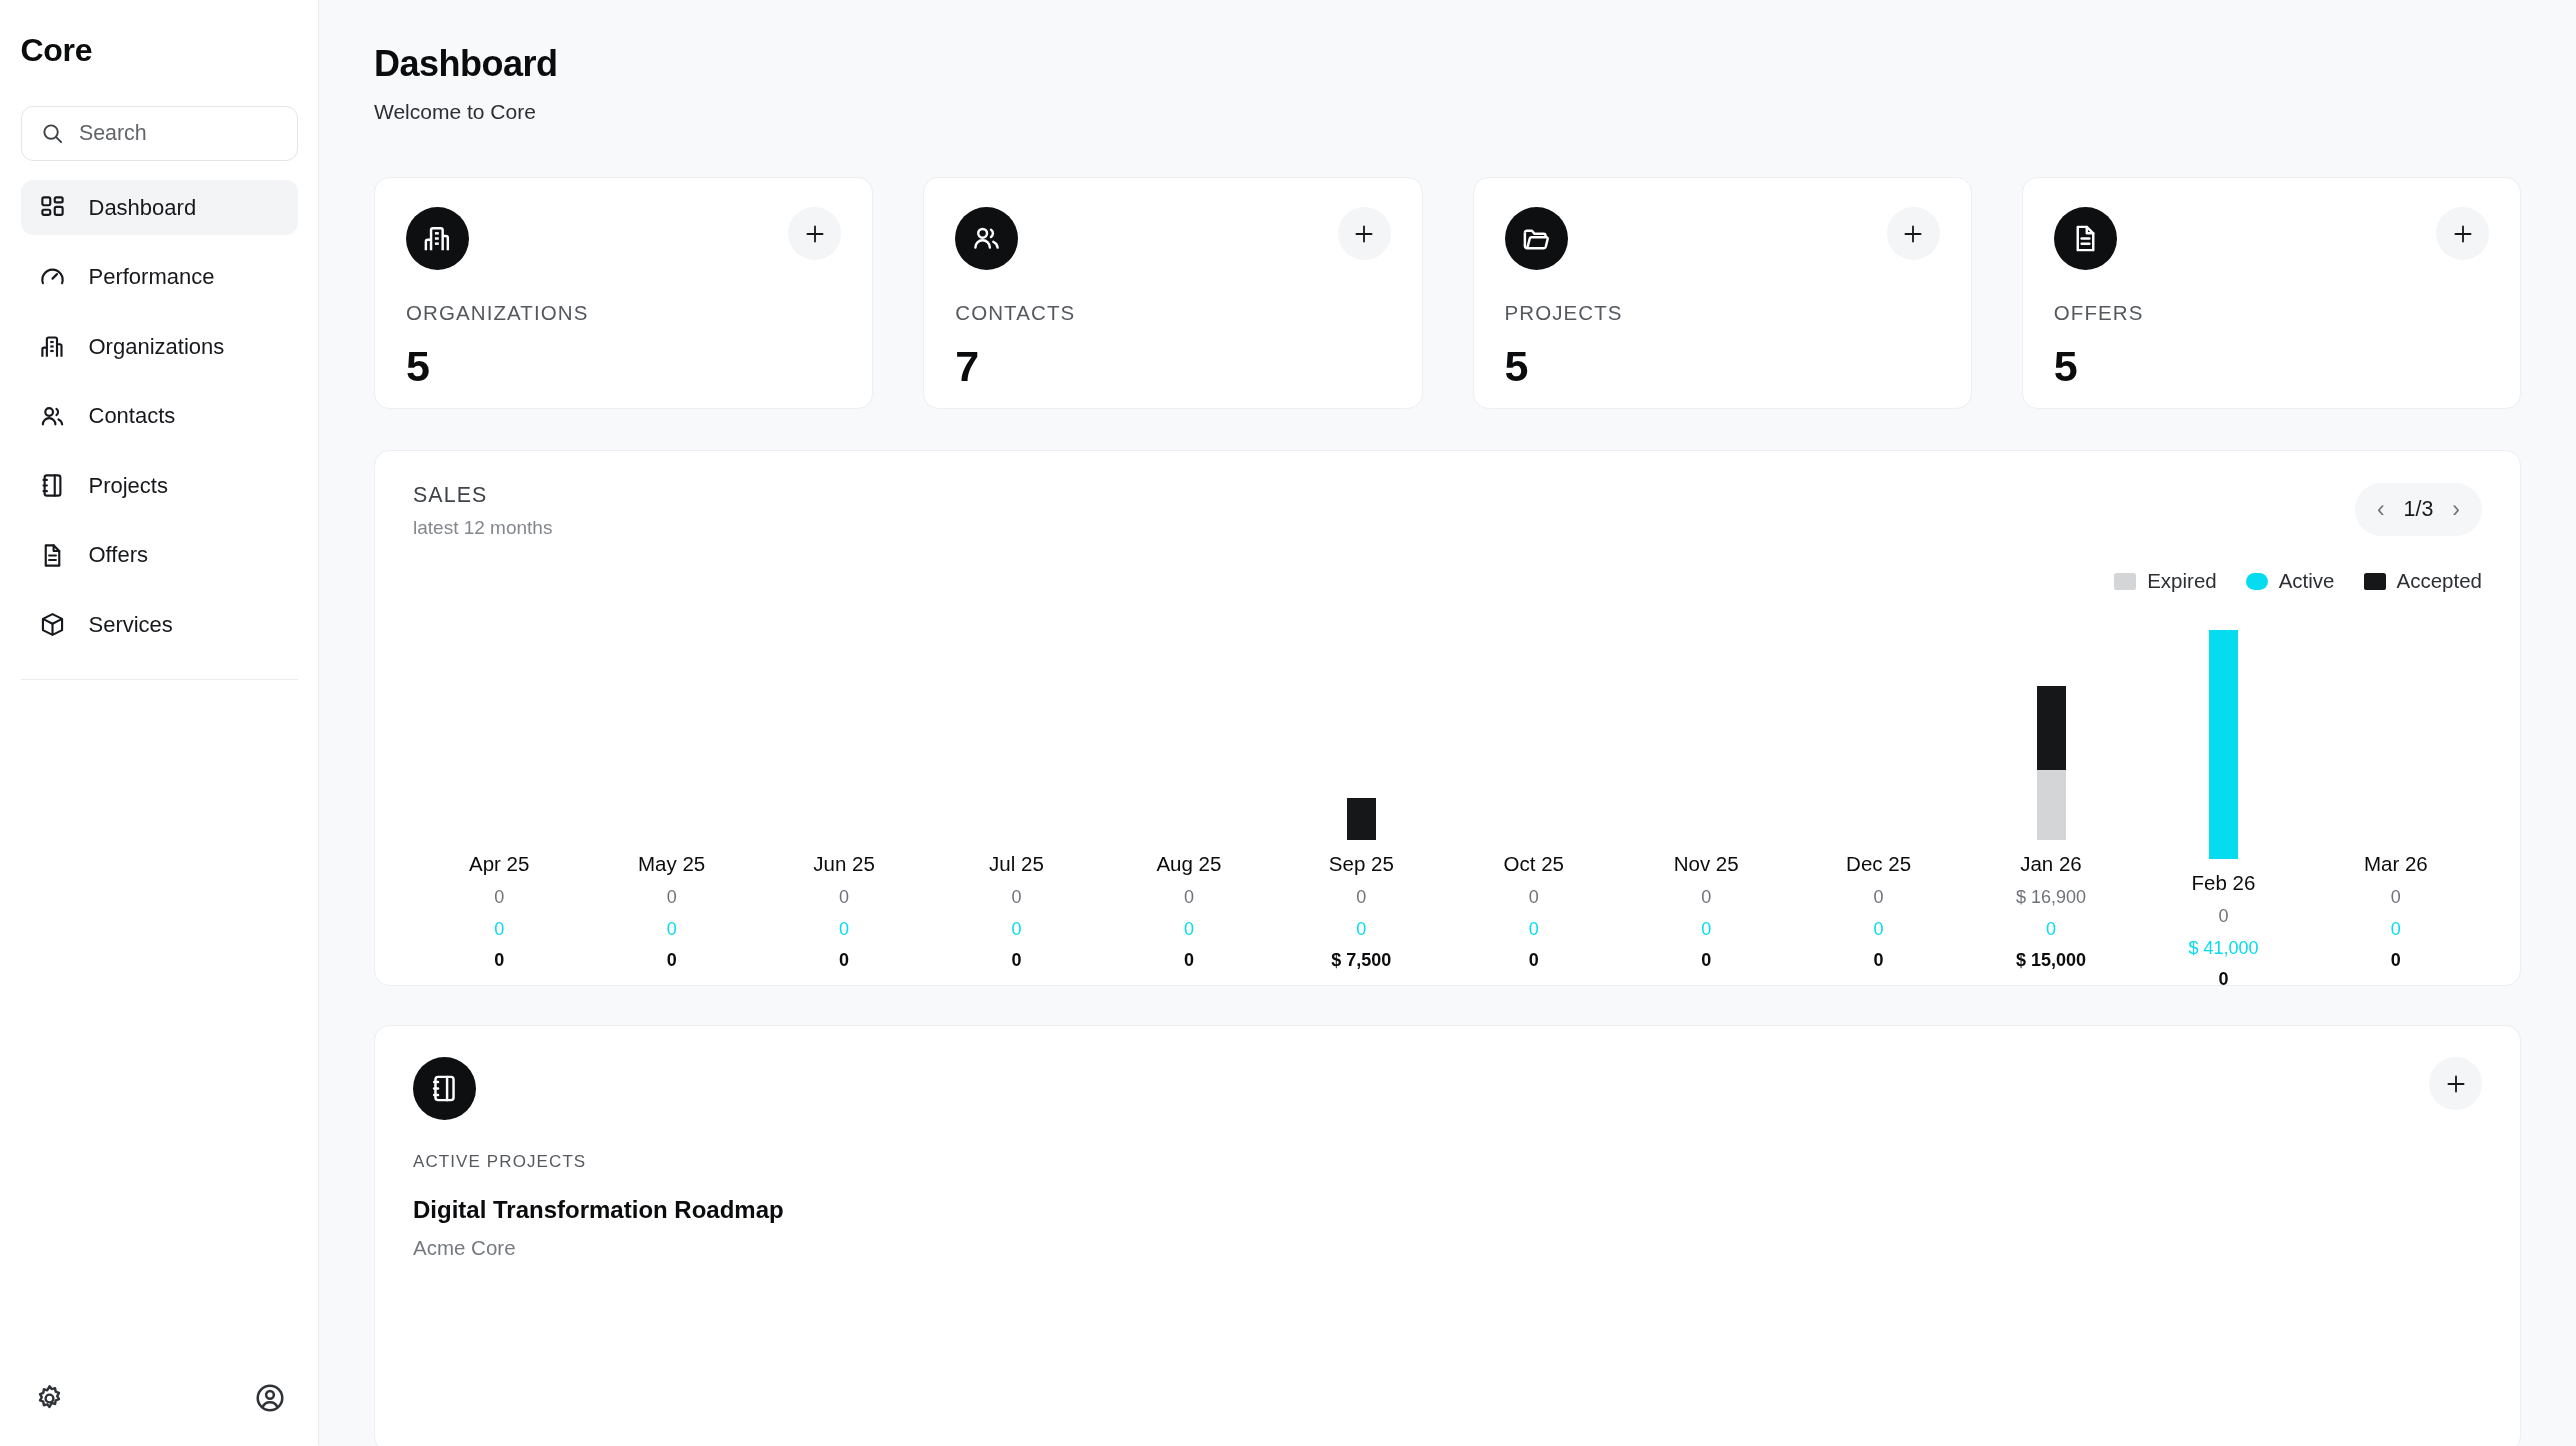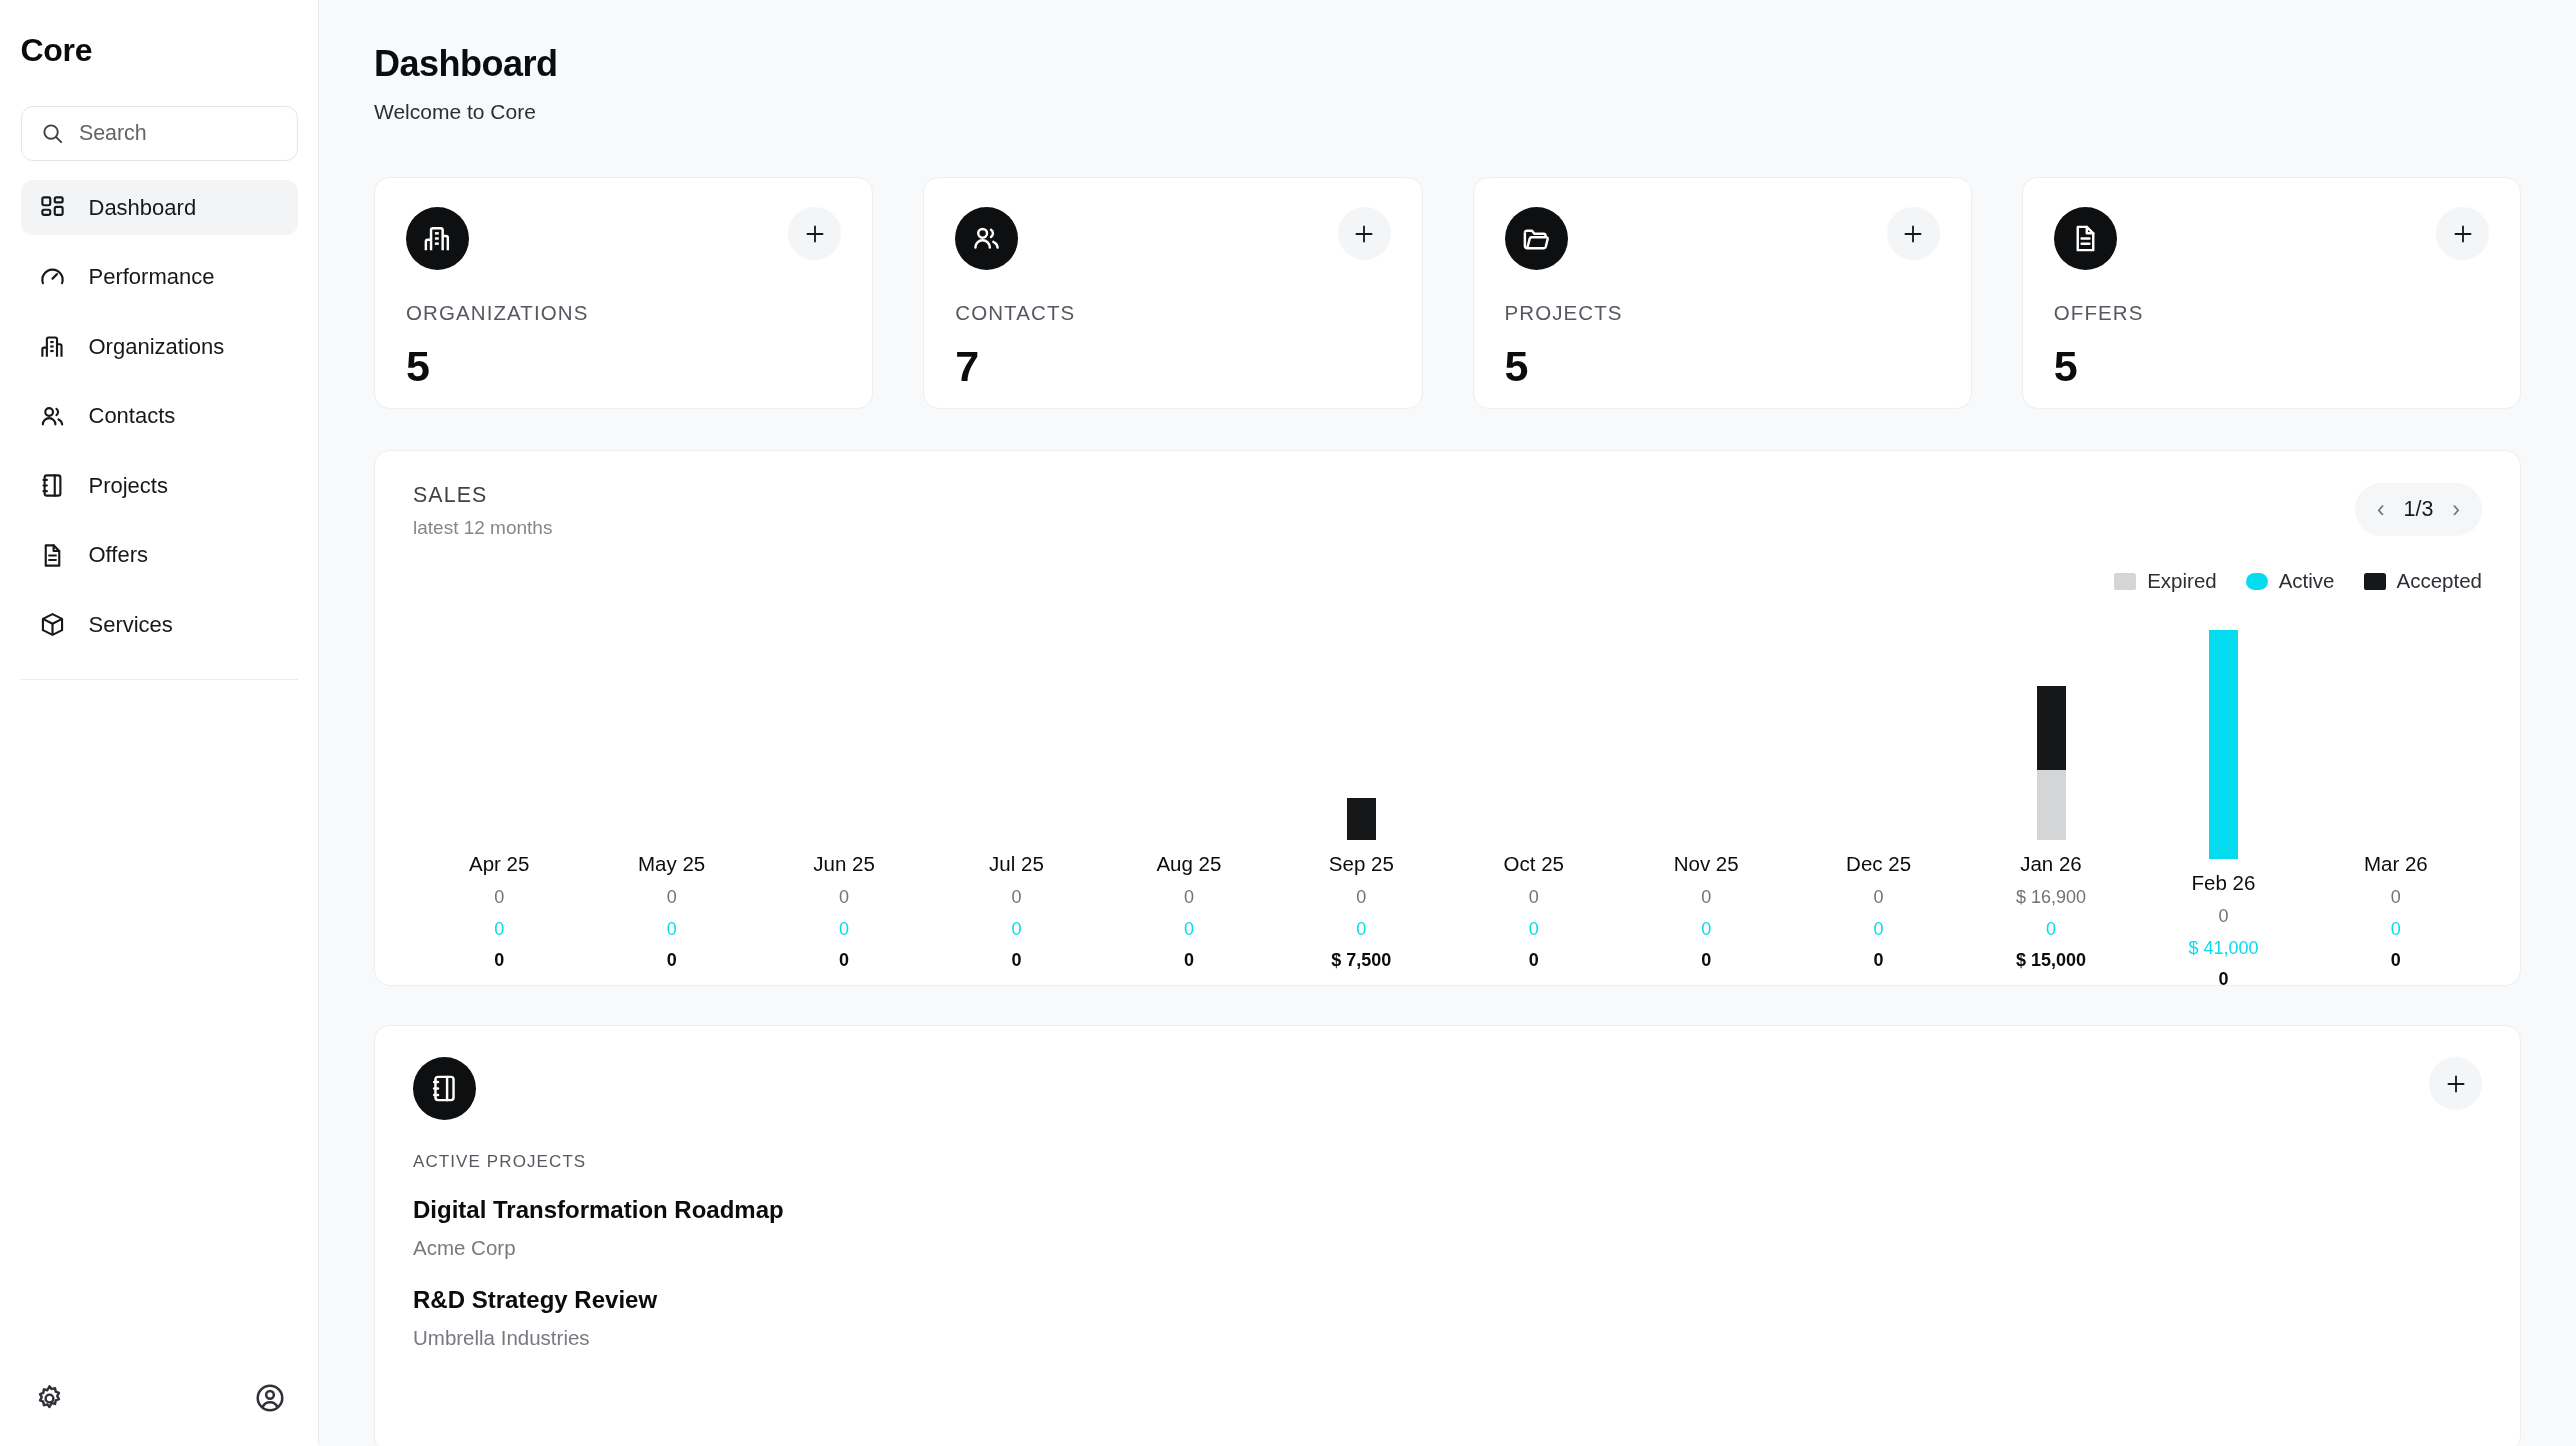--- a/index.html
+++ b/index.html
@@ -573,24 +573,20 @@
           <svg width="26" height="26" viewBox="0 0 24 24" fill="none" stroke="#16181c" stroke-width="1.7" stroke-linecap="round">
             <line x1="12" y1="5" x2="12" y2="19"></line>
               <line x1="5" y1="12" x2="19" y2="12"></line>
           </svg>
         </button>
       </div>
       <div class="proj-label">ACTIVE PROJECTS</div>
       <div class="proj-list">
         <div class="proj-item">
           <div class="proj-name">Digital Transformation Roadmap</div>
-          <div class="proj-org">Acme Corp</div>
-        </div>
-        <div class="proj-item">
-          <div class="proj-name">R&amp;D Strategy Review</div>
-          <div class="proj-org">Umbrella Industries</div>
+          <div class="proj-org">Acme Core</div>
         </div>
       </div>
     </section>
 
   </main>
 </div>
 
 
 </body></html>

